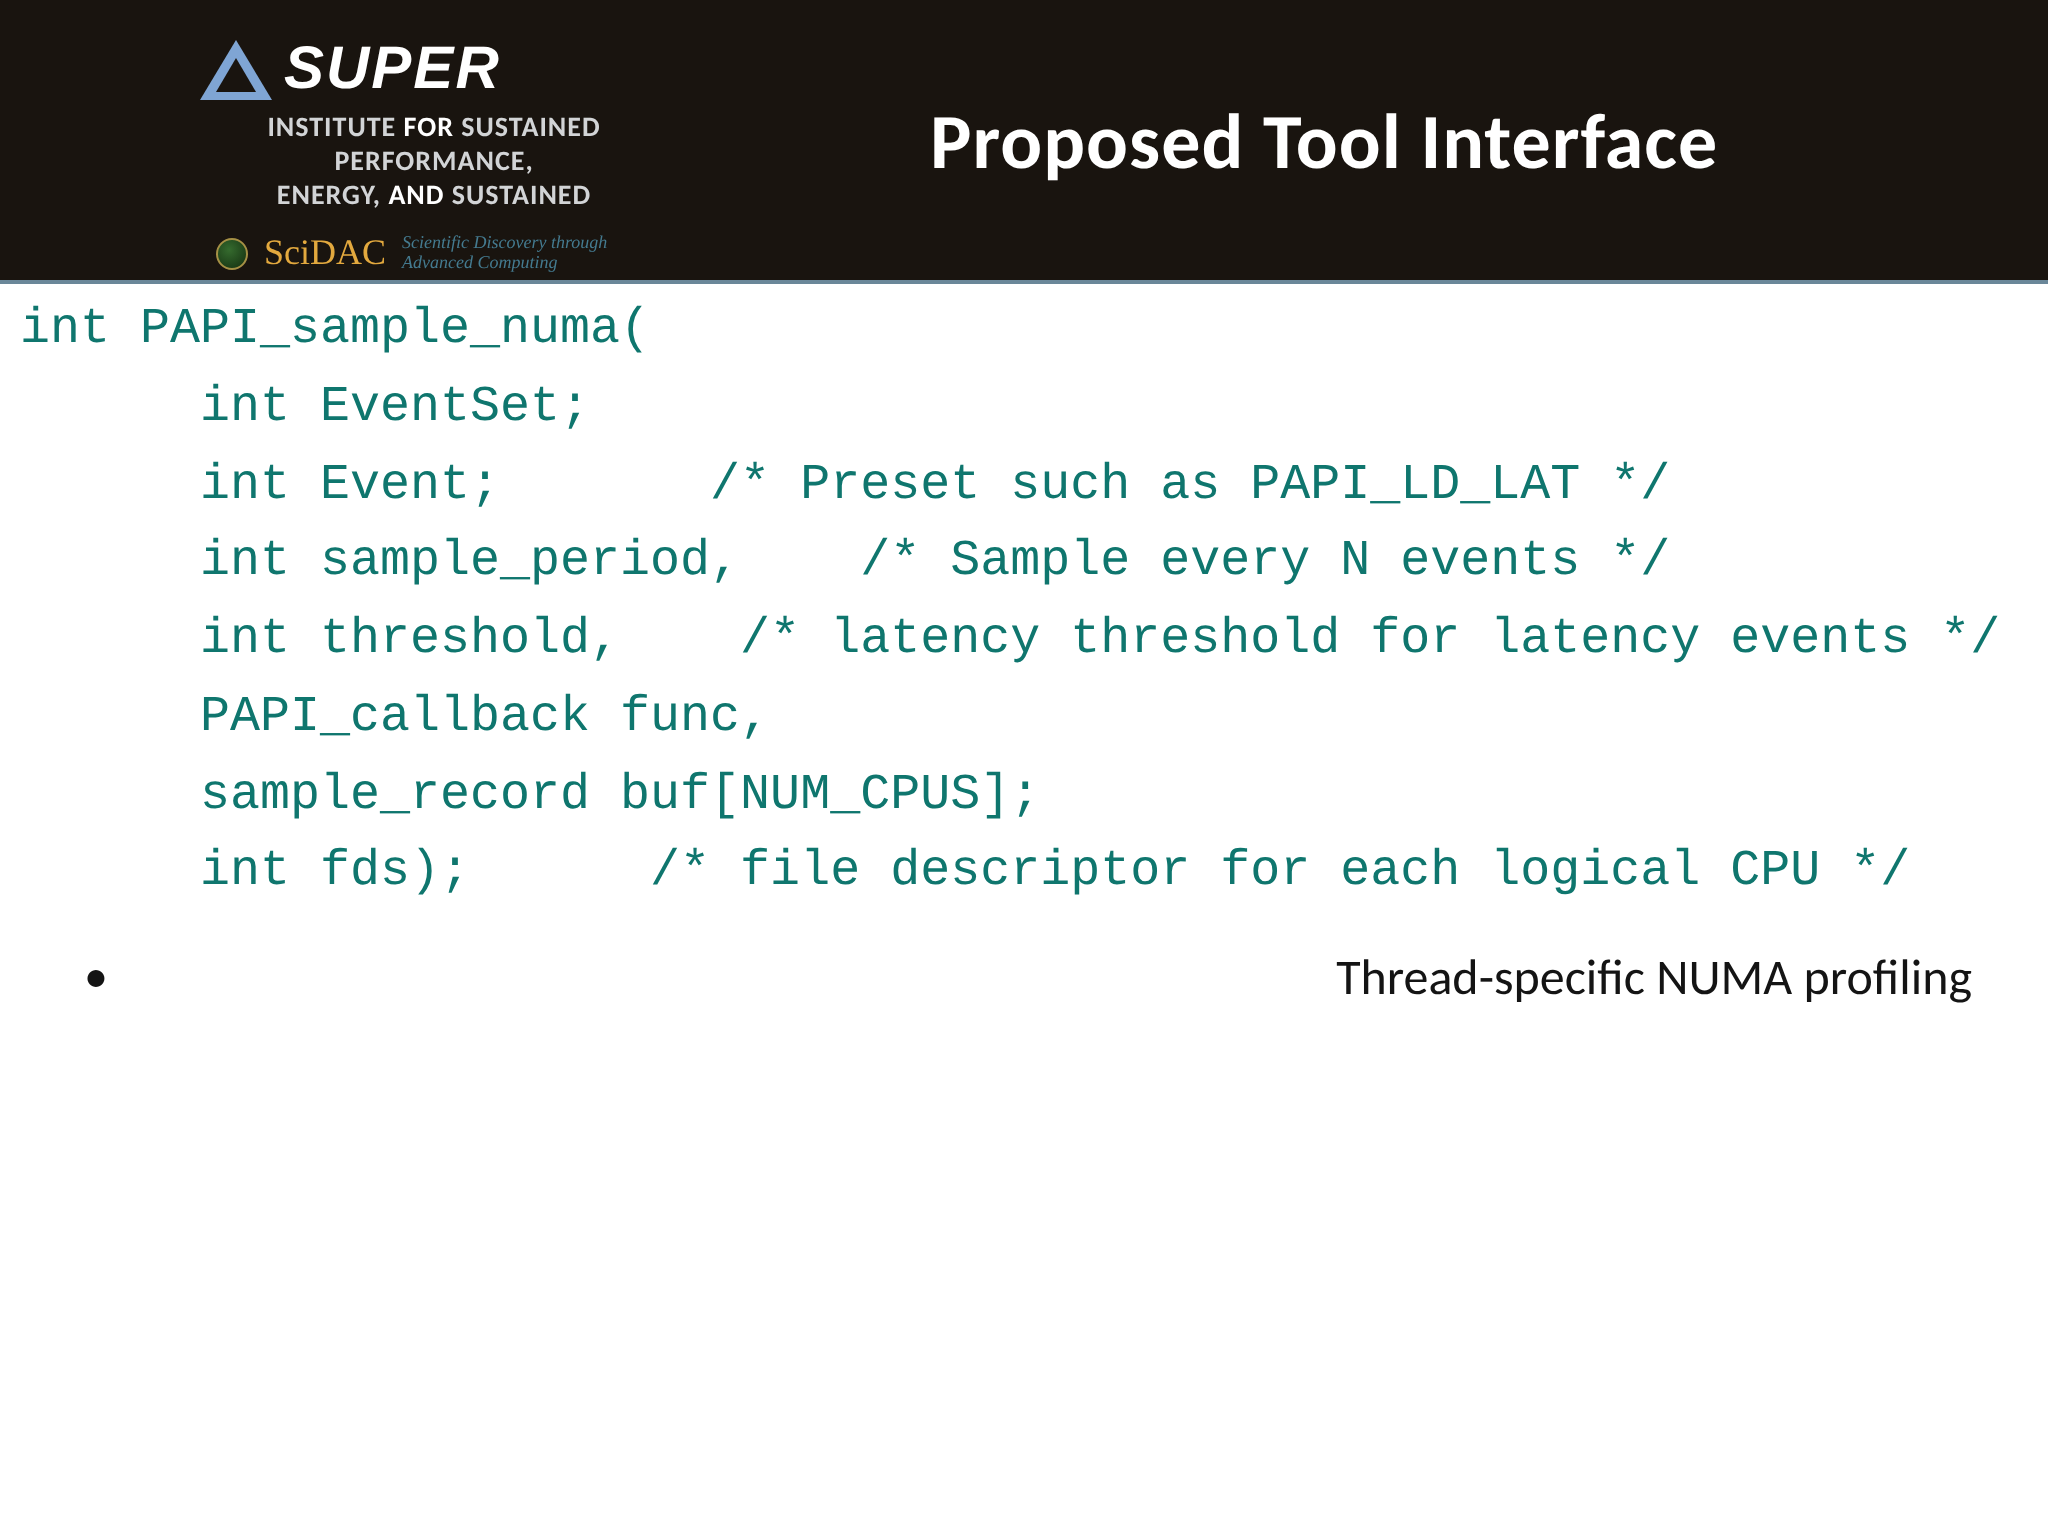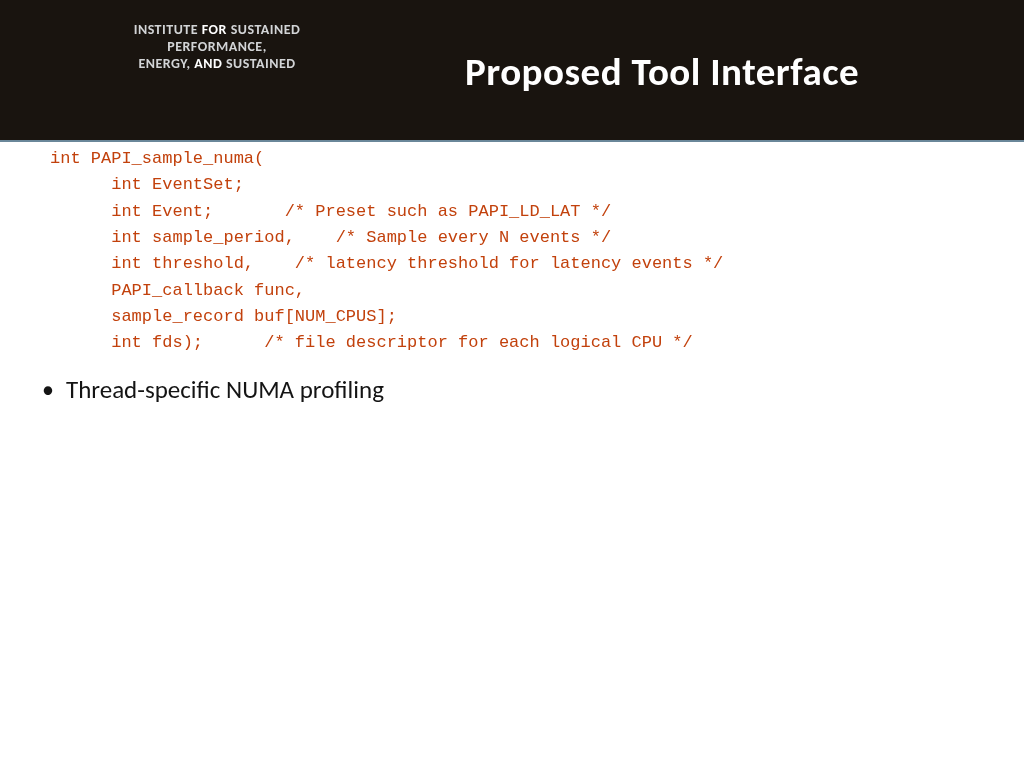--- a/index.html
+++ b/index.html
@@ -108,30 +108,30 @@
     position: absolute;
     left: 465px;
     top: 48px;
     color: #ffffff;
     font-size: 39px;
     font-weight: 700;
     letter-spacing: 0.5px;
   }
   .code-block {
     font-family: "Courier New", monospace;
-    font-size: 17px;
+    font-size: 25px;
     line-height: 1.55;
-    color: #c2410c;
+    color: #0f766e;
     padding: 4px 10px 0 10px;
     white-space: pre-wrap;
     letter-spacing: 0px;
-    margin-left: 40px;
   }
   .bullets {
     padding: 18px 38px 0 42px;
+    text-align: right;
   }
   .bullets li {
     font-size: 25px;
     color: #141414;
     line-height: 1.22;
     margin-bottom: 4px;
     list-style: none;
     position: relative;
     padding-left: 24px;
   }
@@ -142,23 +142,32 @@
     top: 0;
     font-size: 24px;
     color: #141414;
   }
 </style>
 </head>
 <body>
 
 <div class="header">
   <div class="logo-block">
+    <div class="super-logo">
+      <div class="triangle"></div>
+      <div class="super-word">SUPER</div>
+    </div>
     <div class="inst-line">
       <span>INSTITUTE </span><span class="bold">FOR </span><span style="white-space:pre-line">SUSTAINED PERFORMANCE,
 ENERGY, </span><span class="bold">AND </span><span>SUSTAINED</span>
+    </div>
+    <div class="scidac-row">
+      <div class="scidac-seal"></div>
+      <div class="scidac-word">SciDAC</div>
+      <div class="scidac-tag">Scientific Discovery through Advanced Computing</div>
     </div>
   </div>
   <div class="slide-title">Proposed Tool Interface</div>
 </div>
 
 <div class="code-block">int PAPI_sample_numa(
       int EventSet;
       int Event;       /* Preset such as PAPI_LD_LAT */
       int sample_period,    /* Sample every N events */
       int threshold,    /* latency threshold for latency events */

